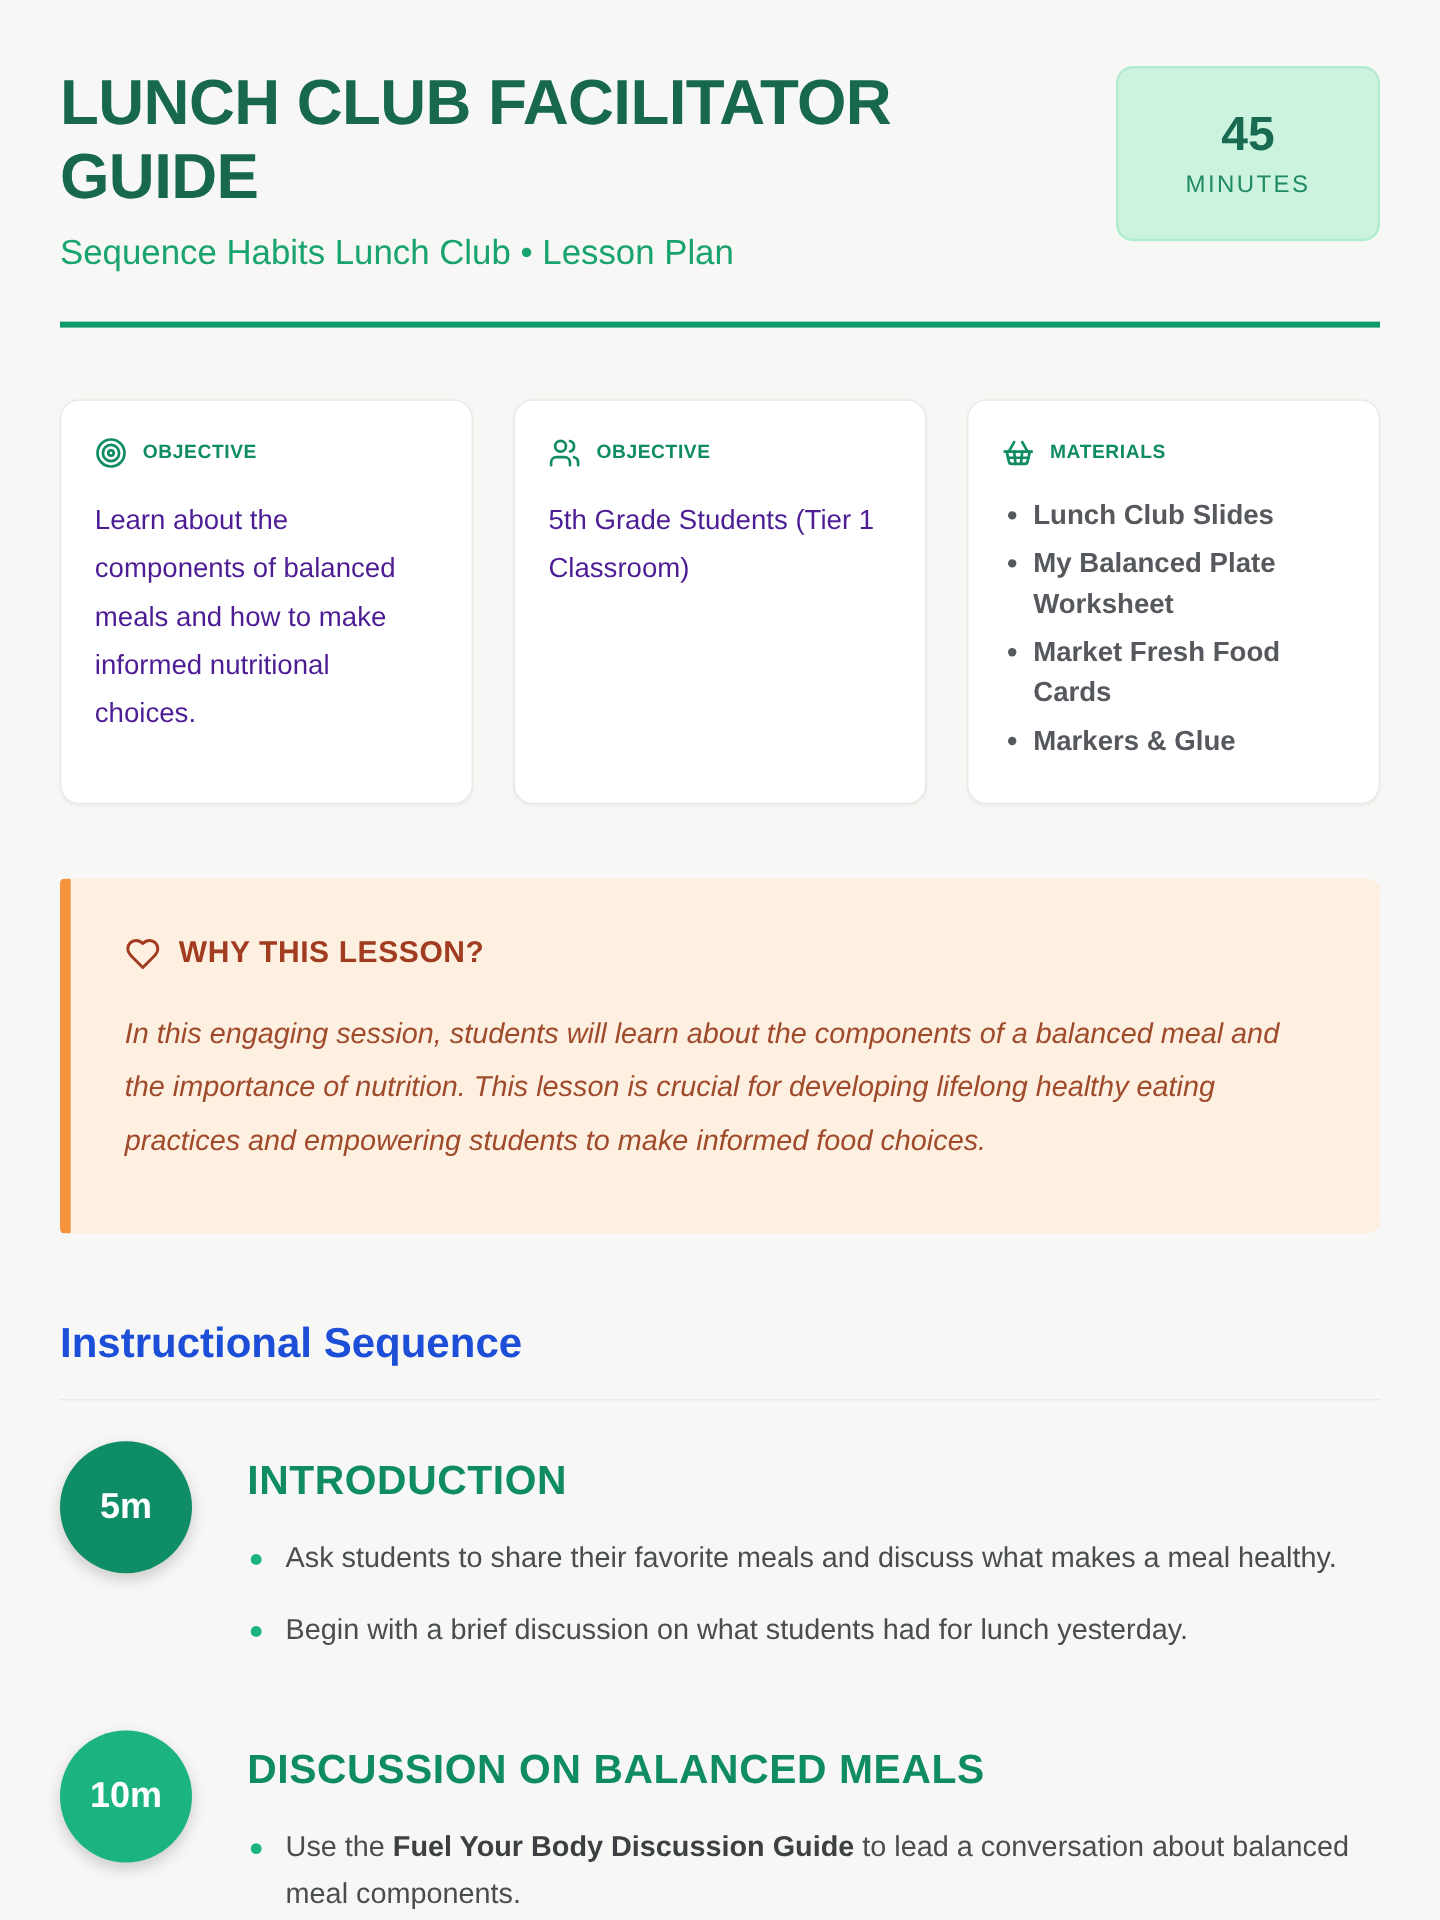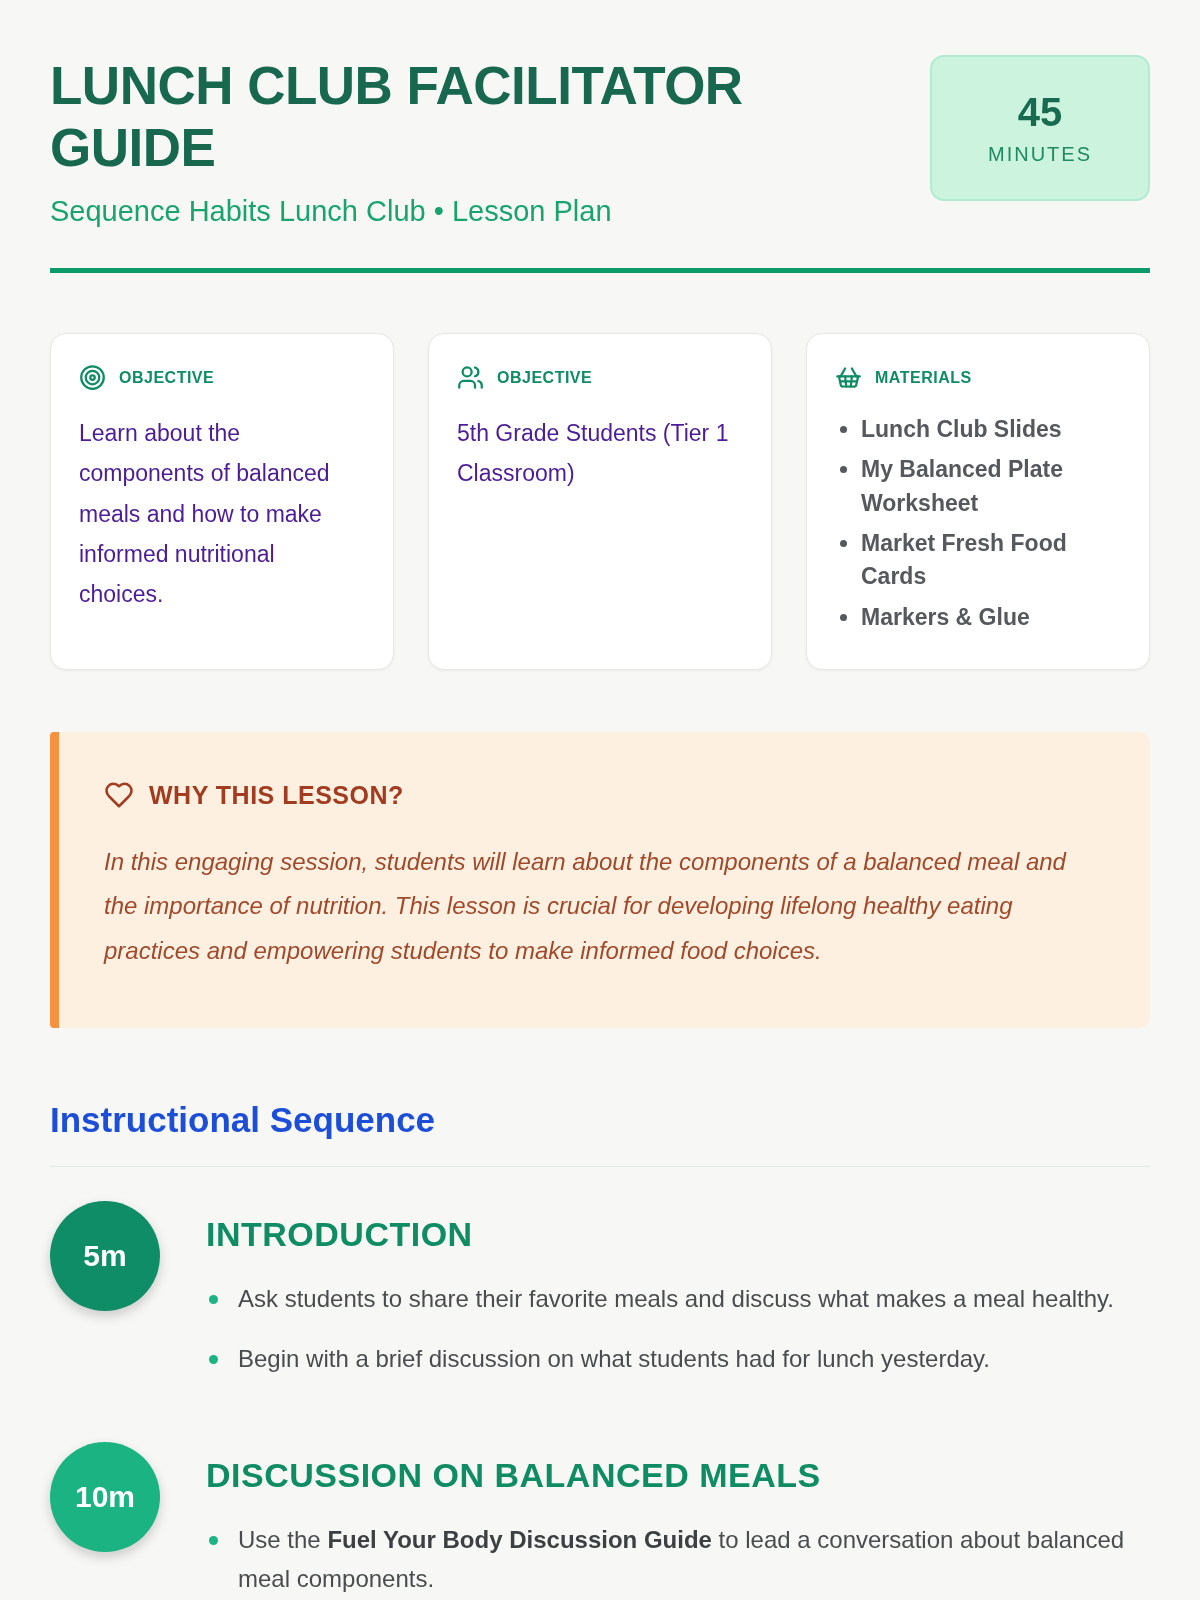--- a/index.html
+++ b/index.html
@@ -43,21 +43,21 @@
   .card-icon svg { width: 27px; height: 27px; }
   .card-body { font-size: 23px; line-height: 1.75; color: #4c1d95; }
   .materials-list { list-style: disc; padding-left: 26px; font-weight: bold; }
   .materials-list li { font-size: 23px; line-height: 1.45; color: #55585c; margin-bottom: 7px; }
 
   
   .callout {
     margin-top: 62px; background: #fdf0e1; border-left: 9px solid #f5923e;
     border-radius: 4px 10px 10px 4px; padding: 48px 48px 55px 45px;
   }
-  .callout-head { display: flex; align-items: center; gap: 15px; margin-bottom: 30px; }
+  .callout-head { display: flex; align-items: flex-start; gap: 15px; margin-bottom: 30px; }
   .callout-head h2 { font-size: 25px; font-weight: 700; color: #a13c20; letter-spacing: 0.5px; }
   .heart-icon { color: #a13c20; display: inline-flex; }
   .heart-icon svg { width: 30px; height: 30px; }
   .callout-body { font-style: italic; font-size: 24px; line-height: 1.85; color: #a04a2c; }
 
   
   .section-title {
     margin-top: 72px; font-size: 35px; font-weight: 700; color: #1d4ed8;
     padding-bottom: 26px; border-bottom: 1px solid #dcede5;
   }

